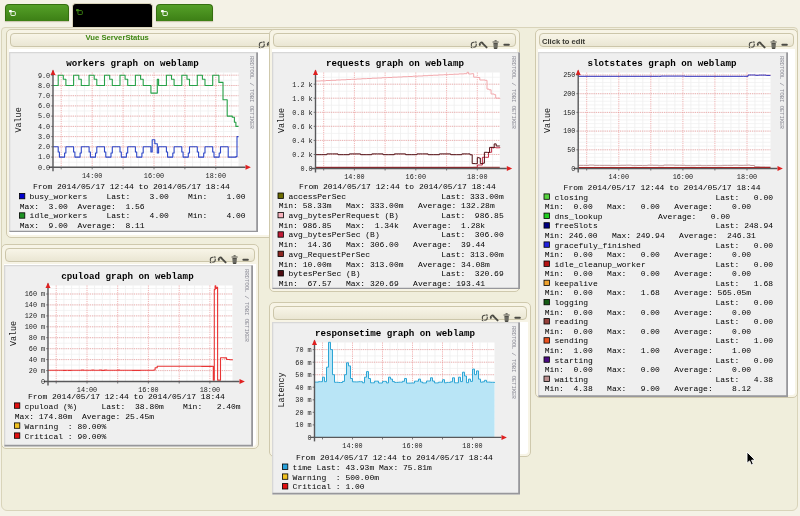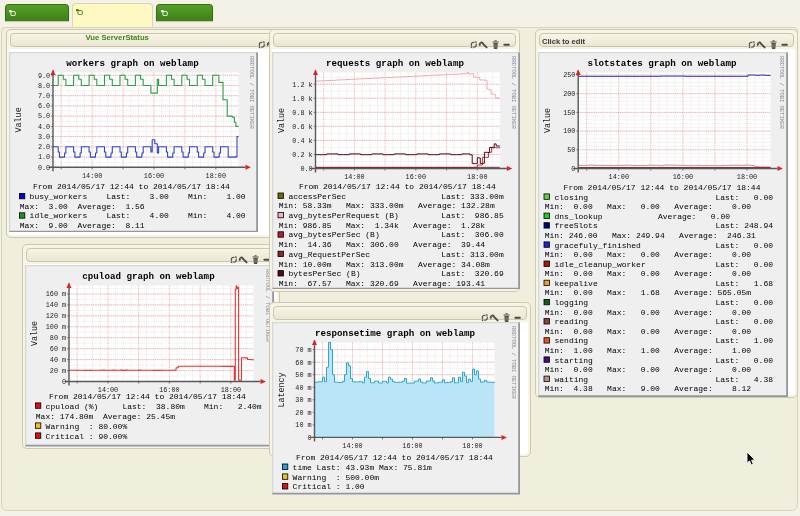--- a/index.html
+++ b/index.html
@@ -3,21 +3,21 @@
 * { margin:0; padding:0; box-sizing:border-box; }
 html,body { width:800px; height:516px; overflow:hidden; }
 body { background:#f4f2e6; font-family:"Liberation Sans",sans-serif; position:relative; }
 #wrap { position:absolute; left:1px; top:26.5px; width:797px; height:484px;
   background:#f0eedc; border:1px solid #d9d4ba; border-radius:4px 4px 6px 6px; }
 .tab { position:absolute; top:4px; height:16.5px; border-radius:4px 4px 0 0; }
 .tab span { position:absolute; left:13px; top:4px; font:bold 7.7px "Liberation Sans",sans-serif; white-space:nowrap;margin-top:24px; }
 .tab.green { background:linear-gradient(#55a028,#3d7f15); border:1px solid #356f10; border-bottom:none;
   box-shadow:0 1px 1px rgba(120,110,60,0.35); }
 .tab.green span { color:#fff; }
-.tab.active { top:3px; height:24px; background:#fef9c3; border:1px solid #d9d4ba; border-bottom:none; z-index:5; }
+.tab.active { top:3px; height:24px; background:#000000; border:1px solid #d9d4ba; border-bottom:none; z-index:5; }
 .tab.active span { color:#3f8614; top:4.5px; }
 .panel { position:absolute; background:#f7f4e6; border:1px solid #cfc9ad; border-radius:5px; }
 .phead { position:absolute; left:3px; right:3px; top:3px; height:14px; border:1px solid #ccc6aa;
   border-radius:4px; background:linear-gradient(#f8f5e8,#eae6d3); }
 .pbody { position:absolute; left:2px; right:2px; top:19px; bottom:2px; background:#fff; border-radius:0 0 3px 3px; }
 </style></head>
 <body>
 <div id="wrap"></div>
 <div class="tab green" style="left:4.5px;width:64px">
     <svg width="7" height="6.2" viewBox="0 0 8 7" style="position:absolute;left:3.5px;top:5px">
@@ -91,21 +91,21 @@
       <path d="M52.2 115.3v2.0 M83.2 115.3v2.0 M114.1 115.3v2.0 M145.0 115.3v2.0 M175.9 115.3v2.0 M206.8 115.3v2.0" stroke="#58585a" stroke-width="0.8" fill="none"></path>
       <text x="24.0" y="137.0" font-family="Liberation Mono" font-size="8.0" fill="#000" xml:space="preserve" style="white-space:pre">From 2014/05/17 12:44 to 2014/05/17 18:44</text>
       <rect x="10.4" y="141.4" width="5.4" height="5.4" fill="#0000cc" stroke="#000" stroke-width="0.8"></rect>
       <text x="20.6" y="147.0" font-family="Liberation Mono" font-size="8.0" fill="#000" xml:space="preserve" style="white-space:pre">busy_workers    Last:    3.00    Min:    1.00</text>
       <text x="10.8" y="156.7" font-family="Liberation Mono" font-size="8.0" fill="#000" xml:space="preserve" style="white-space:pre">Max:  3.00  Average:  1.56</text>
       <rect x="10.4" y="160.8" width="5.4" height="5.4" fill="#1d9122" stroke="#000" stroke-width="0.8"></rect>
       <text x="20.6" y="166.4" font-family="Liberation Mono" font-size="8.0" fill="#000" xml:space="preserve" style="white-space:pre">idle_workers    Last:    4.00    Min:    4.00</text>
       <text x="10.8" y="176.1" font-family="Liberation Mono" font-size="8.0" fill="#000" xml:space="preserve" style="white-space:pre">Max:  9.00  Average:  8.11</text>
     </svg>
   </div>
-<div class="panel" style="left:22px;top:244px;width:258px;height:205px">
+<div class="panel" style="left:1px;top:244px;width:258px;height:205px">
     <div class="phead">
       <svg width="42" height="10" viewBox="0 0 42 10" style="position:absolute;right:5px;top:6px">
         <circle cx="5.8" cy="4.7" r="2.5" stroke="#4c4b44" stroke-width="1.1" fill="none" stroke-dasharray="5.9 2 5.9 2" stroke-dashoffset="1.5"></circle>
         <path d="M7.2 0.9 l1.9 1.0 -1.6 1.5 z" fill="#4c4b44"></path>
         <path d="M4.4 8.5 l-1.9 -1.0 1.6 -1.5 z" fill="#4c4b44"></path>
         <path d="M14.6 3.4 L18.6 7.4" stroke="#4c4b44" stroke-width="1.9" stroke-linecap="round"></path>
         <path d="M15.5 2.7 a2.5 2.5 0 1 0 -3.5 3.5 l0.9 -1.7 -0.4 -1.3 1.3 0.4 z" fill="#4c4b44"></path>
         <path d="M25.4 3 h4.4 l-0.4 5.2 a0.8 0.8 0 0 1 -0.8 0.7 h-2 a0.8 0.8 0 0 1 -0.8 -0.7 z" fill="#4c4b44"></path>
         <rect x="24.5" y="1.4" width="6.2" height="1.15" rx="0.4" fill="#4c4b44"></rect>
         <rect x="26.5" y="0.3" width="2.2" height="1" rx="0.3" fill="#4c4b44"></rect>

